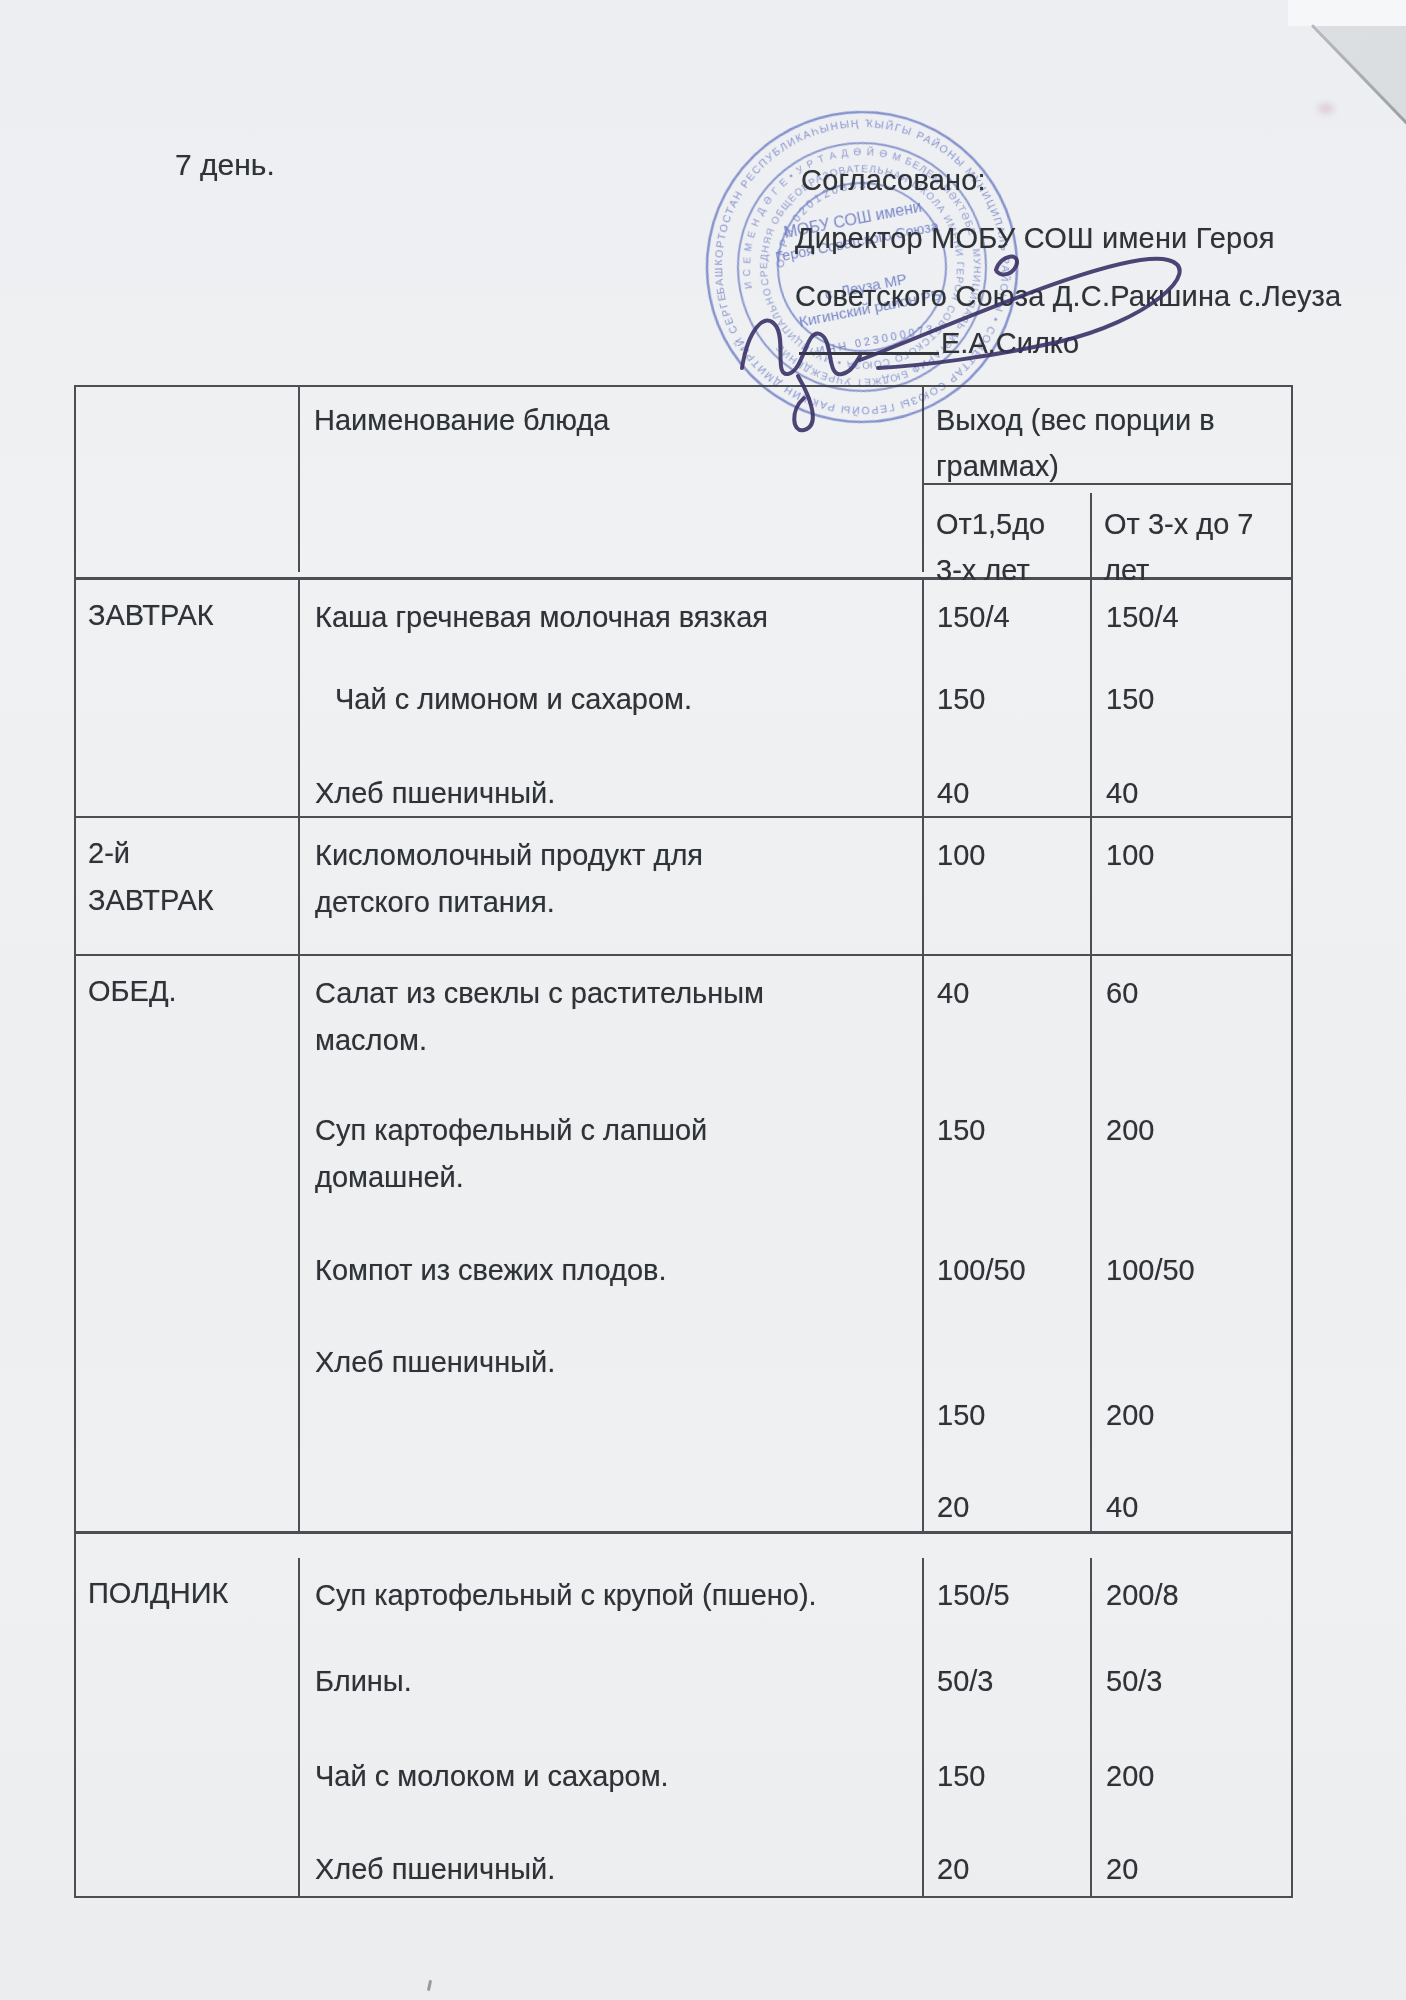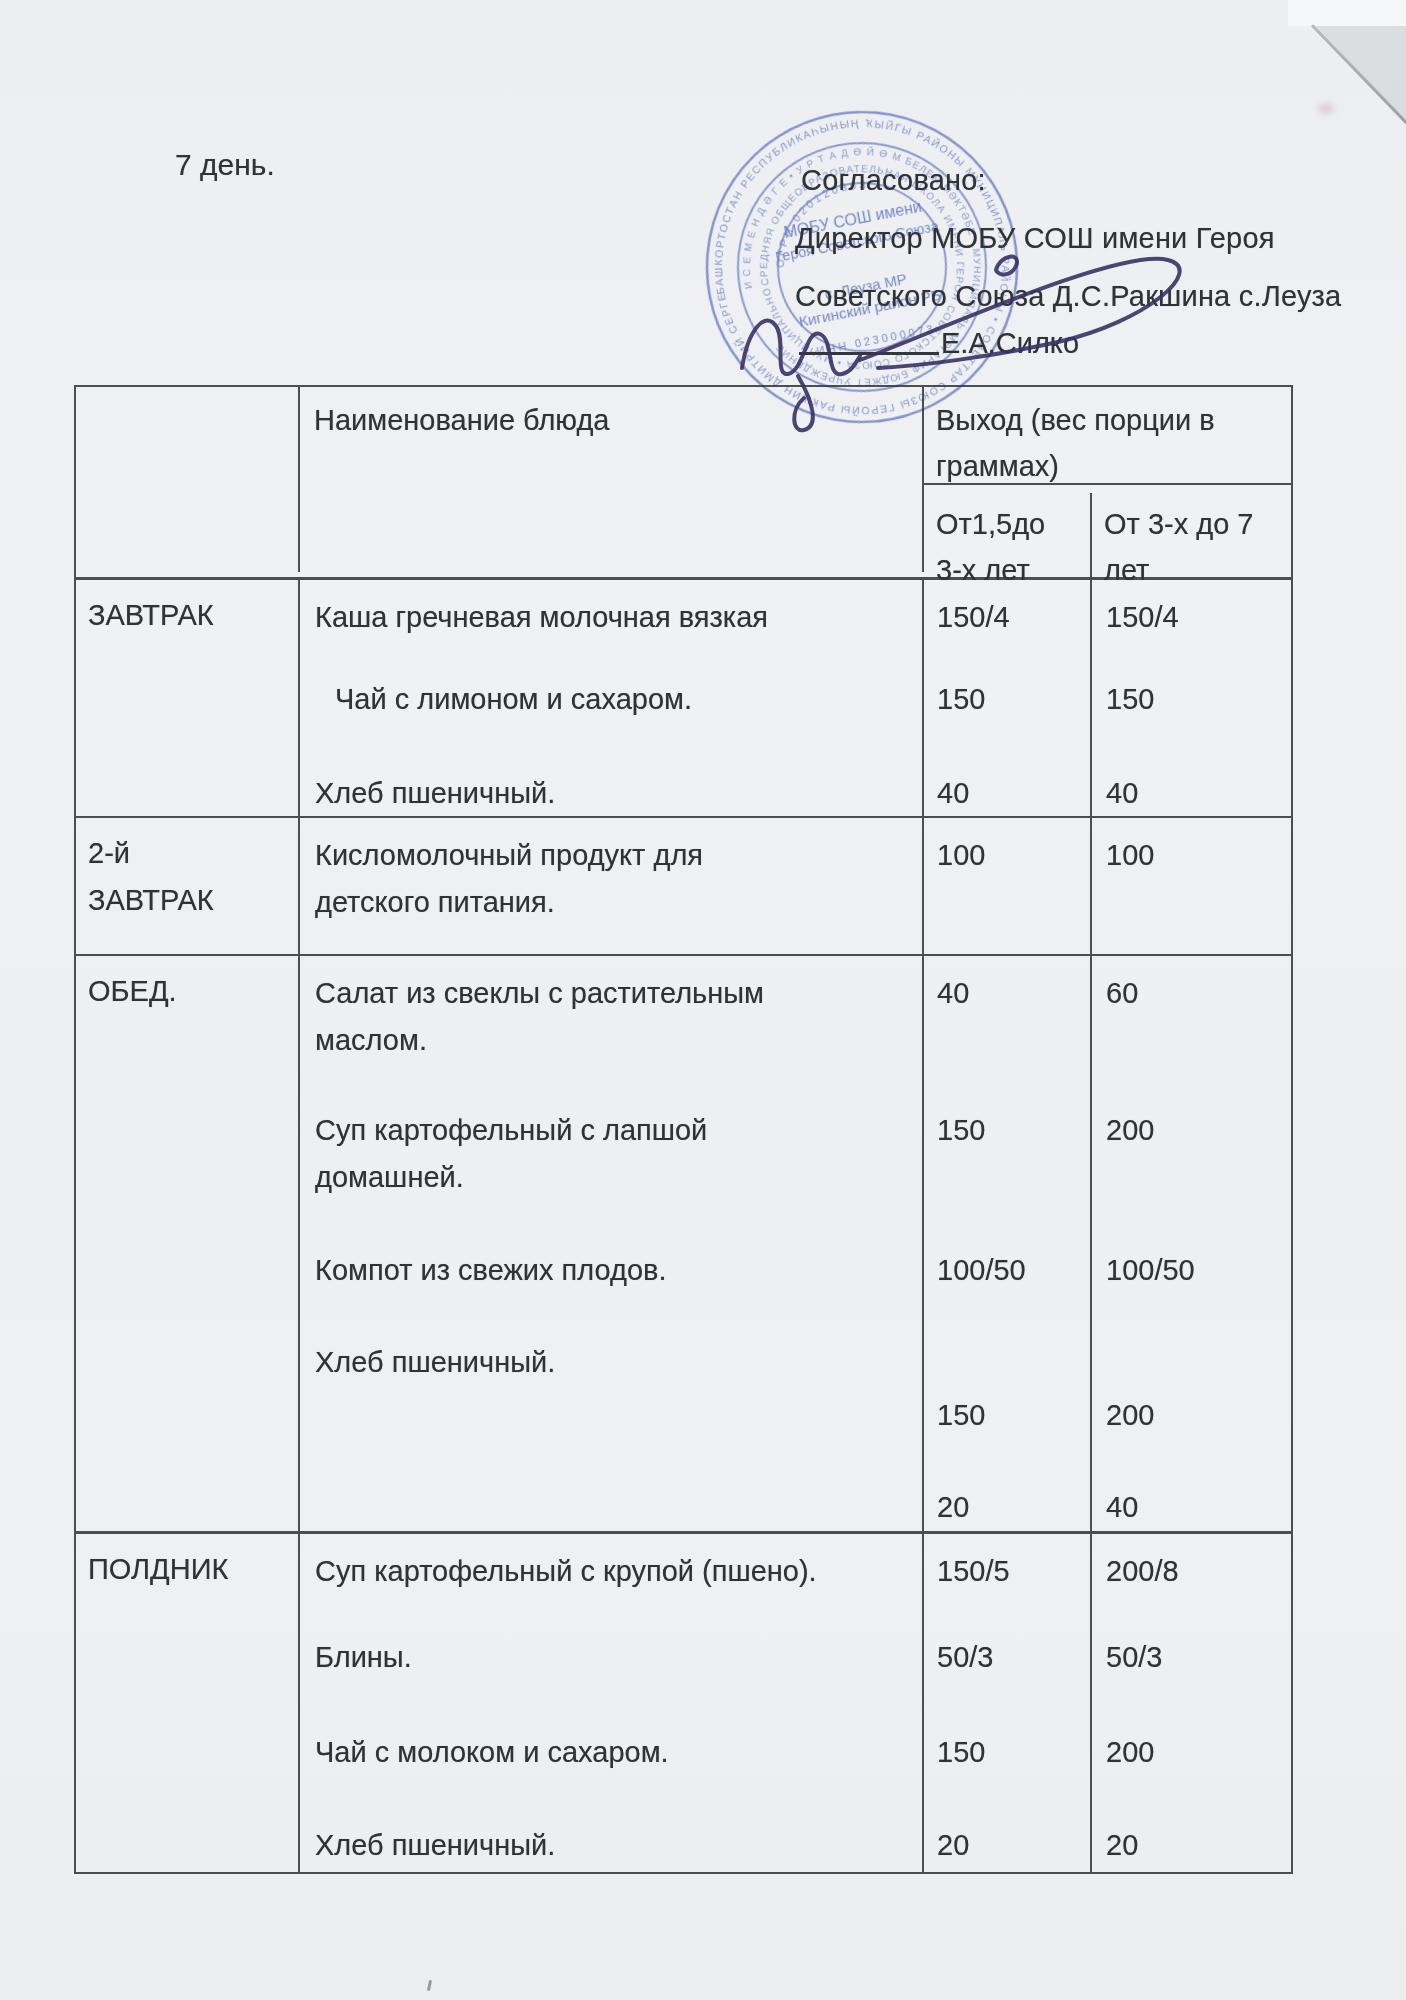--- a/index.html
+++ b/index.html
@@ -150,21 +150,21 @@
           <div class="cell c-v2"><div class="cell ">100</div></div>
         </div>
         <div class="trow" style="min-height: 564px; border-bottom-width: 3px;">
           <div class="cell c-meal">ОБЕД.</div>
           <div class="cell c-dishes"><div class="cell " style="height: 137px;">Салат из свеклы с растительным
 маслом.</div><div class="cell " style="height: 140px;">Суп картофельный с лапшой
 домашней.</div><div class="cell " style="height: 92px;">Компот из свежих плодов.</div><div class="cell ">Хлеб пшеничный.</div></div>
           <div class="cell c-v1"><div class="cell " style="height: 137px;">40</div><div class="cell " style="height: 140px;">150</div><div class="cell " style="height: 145px;">100/50</div><div class="cell " style="height: 92px;">150</div><div class="cell ">20</div></div>
           <div class="cell c-v2"><div class="cell " style="height: 137px;">60</div><div class="cell " style="height: 140px;">200</div><div class="cell " style="height: 145px;">100/50</div><div class="cell " style="height: 92px;">200</div><div class="cell ">40</div></div>
         </div>
-        <div class="trow" style="min-height: 338px;">
+        <div class="trow" style="min-height: 338px; margin-top: 24px;">
           <div class="cell c-meal">ПОЛДНИК</div>
           <div class="cell c-dishes"><div class="cell " style="height: 86px;">Суп картофельный с крупой (пшено).</div><div class="cell " style="height: 95px;">Блины.</div><div class="cell " style="height: 93px;">Чай с молоком и сахаром.</div><div class="cell ">Хлеб пшеничный.</div></div>
           <div class="cell c-v1"><div class="cell " style="height: 86px;">150/5</div><div class="cell " style="height: 95px;">50/3</div><div class="cell " style="height: 93px;">150</div><div class="cell ">20</div></div>
           <div class="cell c-v2"><div class="cell " style="height: 86px;">200/8</div><div class="cell " style="height: 95px;">50/3</div><div class="cell " style="height: 93px;">200</div><div class="cell ">20</div></div>
         </div>
       </div>
   </div>
 
   <div class="abs stray-mark"></div>
 </div>

